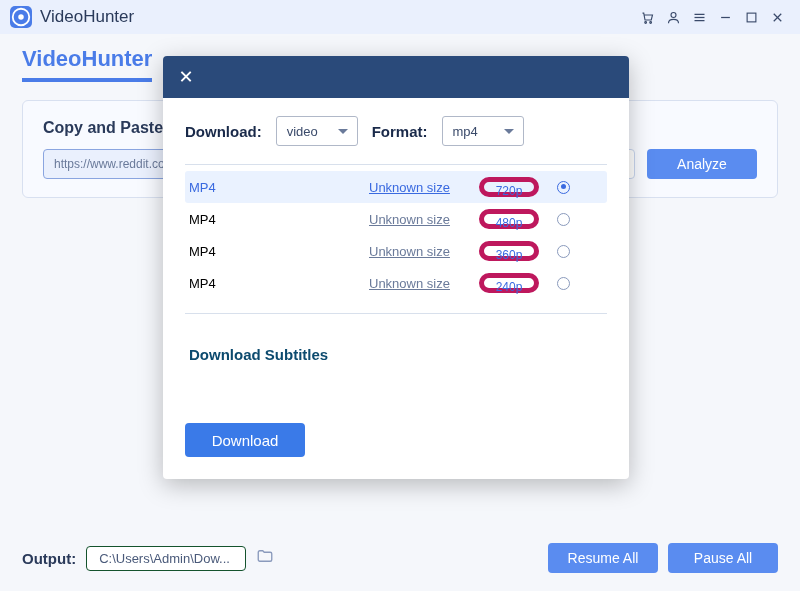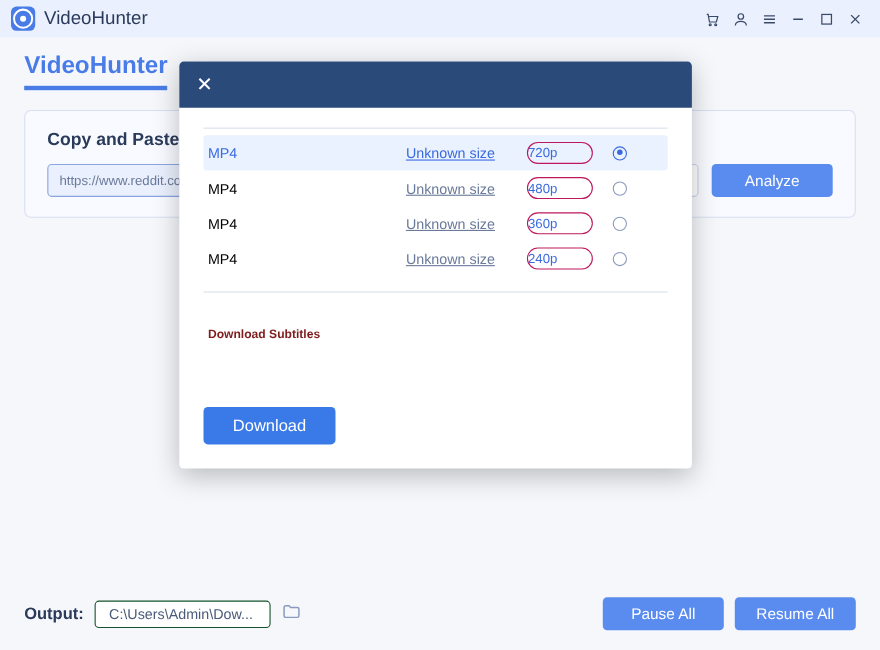--- a/index.html
+++ b/index.html
@@ -39,26 +39,26 @@
     .sel-label { font-size: 15px; font-weight: 700; color: #1a2a4a; }
     .sel-box { height: 30px; border: 1px solid #b0b8c8; border-radius: 3px; padding: 0 28px 0 10px; font-size: 13px; color: #3a4a6a; background: #fff; position: relative; display: flex; align-items: center; min-width: 82px; cursor: pointer; }
     .sel-box::after { content: ''; position: absolute; right: 9px; top: 12px; border-left: 5px solid transparent; border-right: 5px solid transparent; border-top: 5px solid #6a7a9a; }
     .hr { height: 1px; background: #d8e0ec; margin: 0 0 6px; }
     
     .opt-row { display: flex; align-items: center; padding: 6px 4px; font-size: 13px; }
     .opt-row.selected { background: #eaf2ff; color: #3a6ae0; border-radius: 3px; }
     .opt-codec { width: 180px; font-weight: 500; }
     .opt-size { width: 110px; color: #6a7a9a; text-decoration: underline; }
     .opt-row.selected .opt-size { color: #3a6ae0; }
-    .opt-res { width: 60px; height: 20px; border: 1px solid #be185d; border-radius: 10px; text-align: left; font-size: 12px; line-height: 18px; color: #3a6ae0; margin-right: 18px; }
+    .opt-res { width: 60px; height: 20px; border: 5px solid #be185d; border-radius: 10px; text-align: center; font-size: 12px; line-height: 18px; color: #3a6ae0; margin-right: 18px; }
     .radio { width: 13px; height: 13px; border: 1.5px solid #8a9abc; border-radius: 50%; position: relative; cursor: pointer; }
     .radio.on { border-color: #3a6ae0; }
     .radio.on::after { content: ''; position: absolute; left: 2.5px; top: 2.5px; width: 5px; height: 5px; background: #3a6ae0; border-radius: 50%; }
     
-    .subtitles-label { font-size: 11px; font-weight: 700; color: #7f1d1d; padding: 18px 4px 60px; }
+    .subtitles-label { font-size: 15px; font-weight: 700; color: #0c4a6e; padding: 18px 4px 60px; }
     .hr2 { height: 1px; background: #d8e0ec; margin: 14px 0; }
     .download-row { display: flex; justify-content: flex-start; }
     .download-btn { width: 120px; height: 34px; background: #3a7ae8; color: #fff; border: none; border-radius: 4px; font-size: 15px; font-weight: 500; cursor: pointer; }
   </style>
 </head>
 <body>
 
 <div class="titlebar">
   <div class="logo-box">
     <svg viewBox="0 0 24 24" fill="#fff">
@@ -121,29 +121,35 @@
 
 <div class="footer">
   <div class="footer-label">Output:</div>
   <div class="output-box">C:\Users\Admin\Dow...</div>
   <div class="folder-btn">
     <svg width="18" height="18" viewBox="0 0 24 24" fill="none" stroke="currentColor" stroke-width="1.8">
         <path d="M3 7a2 2 0 0 1 2-2h4l2 2h8a2 2 0 0 1 2 2v8a2 2 0 0 1-2 2H5a2 2 0 0 1-2-2V7z"></path>
       </svg>
   </div>
   <div class="footer-spacer"></div>
+  <button class="footer-btn">Resume All</button>
   <button class="footer-btn">Pause All</button>
-  <button class="footer-btn">Resume All</button>
 </div>
 
 <div class="modal">
   <div class="modal-header">
     <div class="modal-close">✕</div>
   </div>
   <div class="modal-body">
+    <div class="selectors">
+      <span class="sel-label">Download:</span>
+      <div class="sel-box">video</div>
+      <span class="sel-label">Format:</span>
+      <div class="sel-box">mp4</div>
+    </div>
     <div class="hr"></div>
     <div id="options-container">
         <div class="opt-row selected">
           <div class="opt-codec">MP4</div>
           <div class="opt-size">Unknown size</div>
           <div class="opt-res">720p</div>
           <div class="radio on"></div>
         </div>
         <div class="opt-row">
           <div class="opt-codec">MP4</div>

